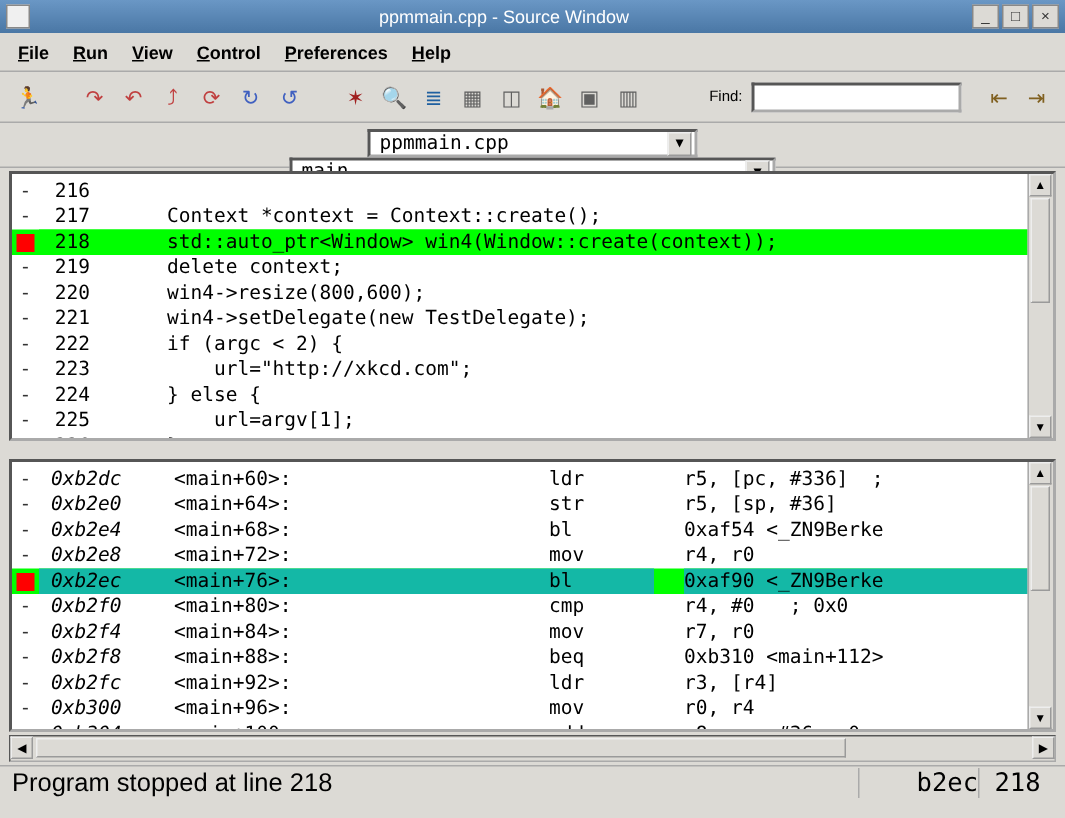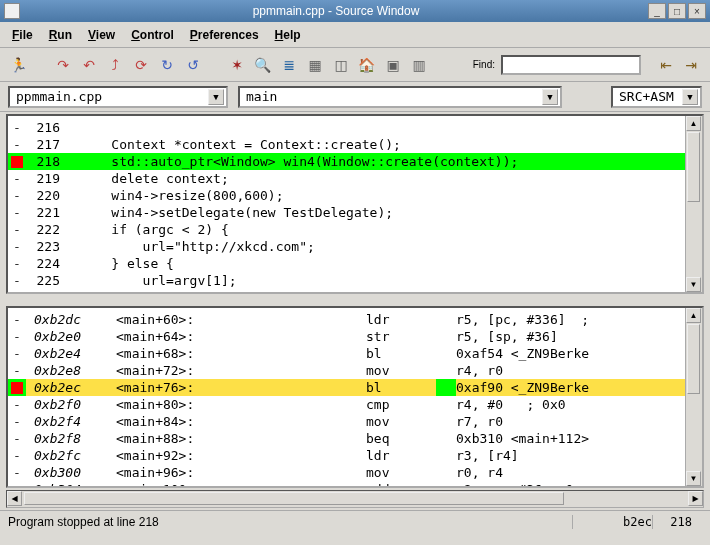--- a/index.html
+++ b/index.html
@@ -16,21 +16,21 @@
 .menu-item .ul { text-decoration: underline; }
 
 .toolbar { height: 34px; display: flex; align-items: center; padding: 0 8px; gap: 4px; border-bottom: 1px solid #aaa; }
 .tool-btn { width: 22px; height: 22px; display: flex; align-items: center; justify-content: center; cursor: pointer; font-size: 14px; }
 .tool-gap { width: 14px; }
 .find-box { display: flex; align-items: center; gap: 6px; margin-left: auto; }
 .find-label { font-size: 10px; }
 .find-input { width: 140px; height: 20px; border: 2px inset #aaa; background: white; padding: 0 4px; font-family: monospace; font-size: 12px; }
 .find-btns { display: flex; gap: 3px; margin-left: 8px; }
 
-.selectors { height: 30px; display: flex; align-items: center; padding: 4px 8px; gap: 10px; border-bottom: 1px solid #aaa; }
+.selectors { height: 30px; display: flex; align-items: center; padding: 4px 8px; border-bottom: 1px solid #aaa; flex-direction: column; }
 .selector { height: 22px; border: 2px inset #aaa; background: white; display: flex; align-items: center; padding: 0 6px; font-family: monospace; font-size: 13px; position: relative; }
 .selector-file { width: 220px; }
 .selector-func { width: 324px; text-align: center; }
 .selector-mode { width: 91px; margin-left: auto; }
 .selector-arrow { position: absolute; right: 2px; width: 16px; height: 16px; background: #dcdad5; border: 1px outset #eee; display: flex; align-items: center; justify-content: center; font-size: 9px; }
 
 .panes-container { height: 398px; display: flex; flex-direction: column; }
 .pane { background: white; border: 2px inset #aaa; margin: 2px 6px; position: relative; overflow: hidden; }
 .pane-src { height: 185px; }
 .pane-asm { height: 187px; }
@@ -43,34 +43,34 @@
 .lineno { width: 44px; text-align: right; padding-right: 10px; flex-shrink: 0; }
 .code-text { flex: 1; padding-left: 10px; }
 .hl { background: #00ff00; }
 .hl .code-text, .hl .lineno { background: #00ff00; }
 
 .asm-line { display: flex; height: 17px; align-items: center; }
 .asm-addr { width: 90px; padding-left: 8px; flex-shrink: 0; font-style: italic; }
 .asm-loc { width: 250px; flex-shrink: 0; }
 .asm-op { width: 70px; flex-shrink: 0; }
 .asm-args { flex: 1; margin-left: 20px; }
-.asm-line.hl > span { background: #fde047; }
+.asm-line.hl > span { background: #14b8a6; }
 
 .scrollbar-v { position: absolute; right: 0; top: 0; bottom: 0; width: 17px; background: #dcdad5; border-left: 1px solid #aaa; }
 .sb-btn { width: 15px; height: 15px; background: #dcdad5; border: 1px outset #eee; display: flex; align-items: center; justify-content: center; font-size: 8px; position: absolute; left: 0; }
 .sb-up { top: 0; }
 .sb-down { bottom: 0; }
 .sb-thumb { position: absolute; left: 1px; width: 13px; background: #dcdad5; border: 1px outset #eee; }
 
 .bottom-hscroll { height: 18px; margin: 0 6px 2px 6px; background: #dcdad5; border: 1px inset #aaa; position: relative; }
 .bottom-hscroll .sb-left { position: absolute; left: 0; top: 0; width: 15px; height: 15px; border: 1px outset #eee; display:flex;align-items:center;justify-content:center;font-size:8px;}
 .bottom-hscroll .sb-right { position: absolute; right: 0; top: 0; width: 15px; height: 15px; border: 1px outset #eee; display:flex;align-items:center;justify-content:center;font-size:8px;}
 .bottom-hscroll .sb-hthumb { position: absolute; left: 17px; top: 1px; height: 13px; width: 540px; background: #dcdad5; border: 1px outset #eee; }
 
-.statusbar { height: 22px; border-top: 1px solid #aaa; display: flex; align-items: center; padding: 0 8px; font-size: 12px; }
+.statusbar { height: 22px; border-top: 1px solid #aaa; display: flex; align-items: center; padding: 0 8px; font-size: 17px; }
 .status-text { flex: 1; }
 .status-addr { width: 80px; text-align: right; border-left: 1px solid #aaa; padding: 0 0; font-family: monospace; }
 .status-line { width: 50px; text-align: right; border-left: 1px solid #aaa; padding: 0 10px; font-family: monospace; }
 </style>
 </head>
 <body>
 
 <div class="titlebar">
   <div class="titlebar-icon"></div>
   <div class="titlebar-title">ppmmain.cpp - Source Window</div>

